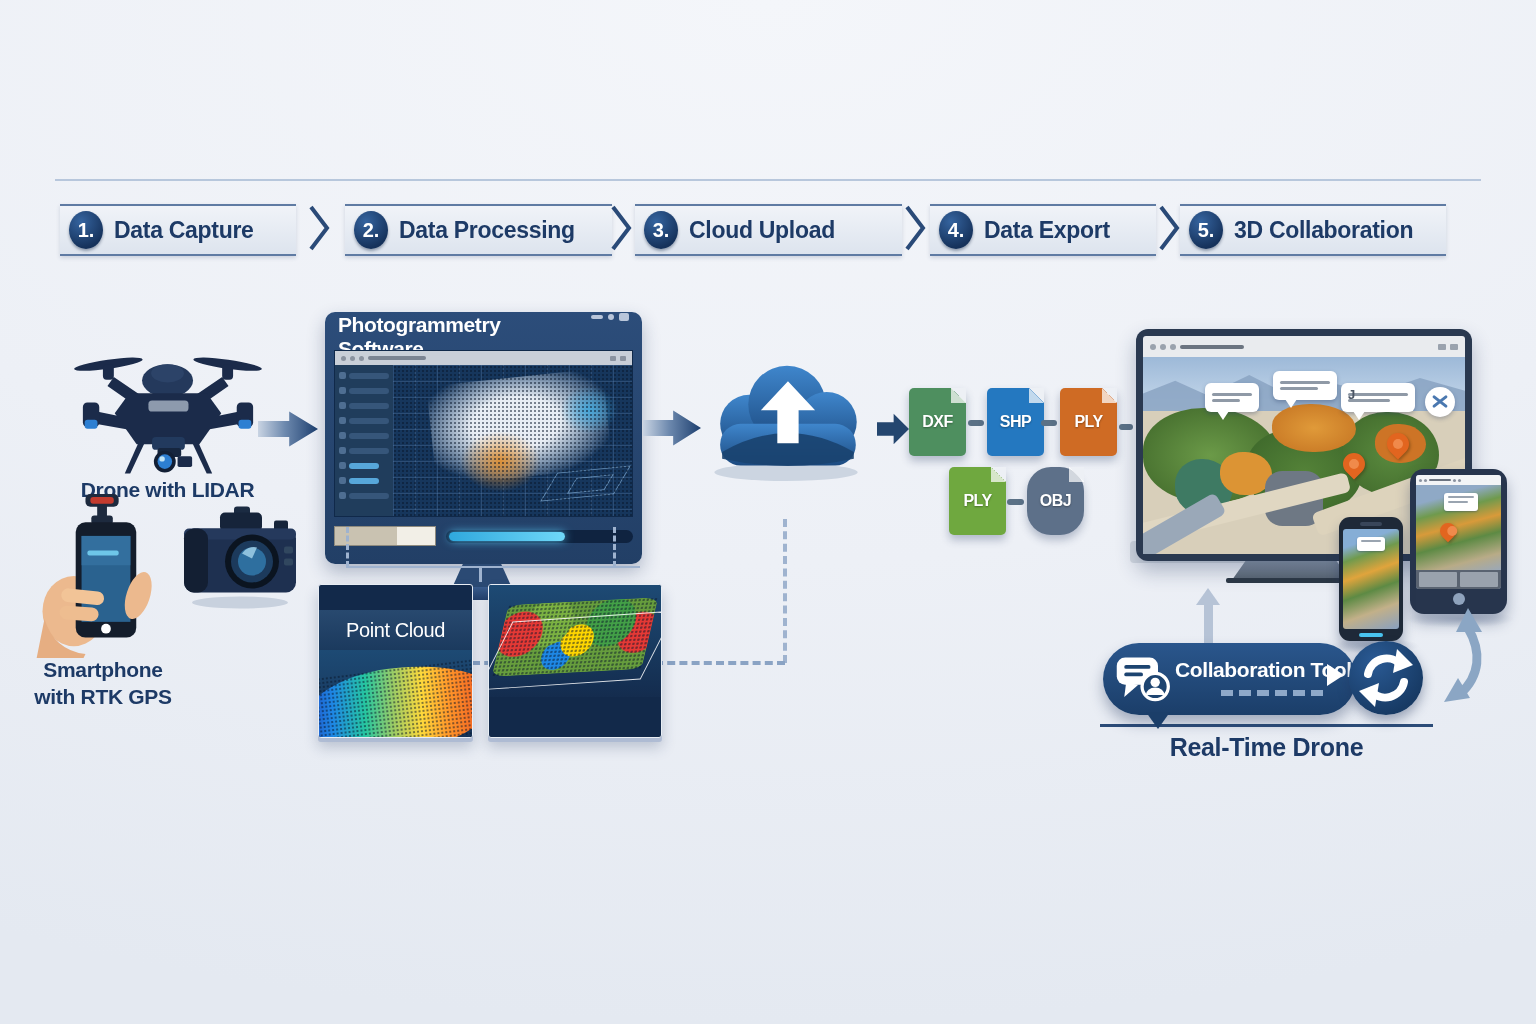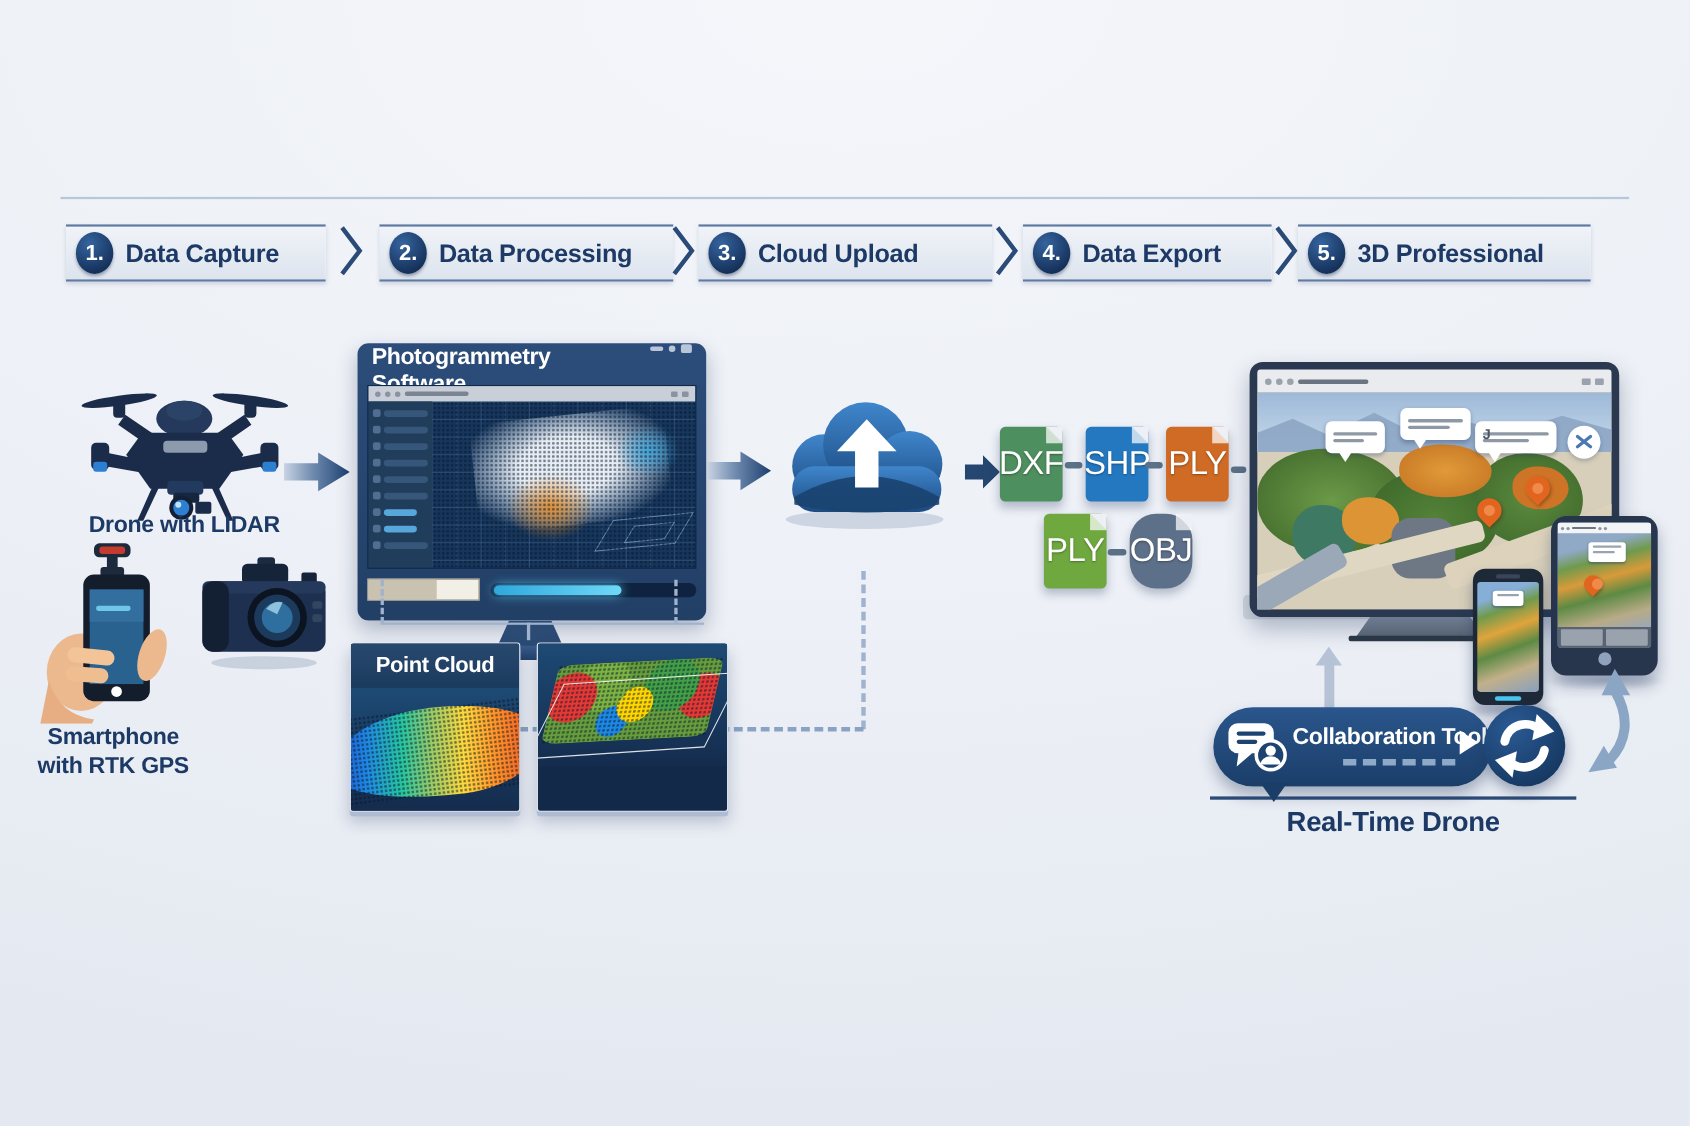--- a/index.html
+++ b/index.html
@@ -76,21 +76,21 @@
   .stand-base{left:408px;top:587px;width:150px;height:13px;border-radius:7px;background:linear-gradient(180deg,#3a5d8e,#23406b);}
 
   .dashv{border-left:3px dashed #9fb3cf;width:0;}
   .dashh{border-top:3px dashed #8aa3c4;height:0;}
   .solidh{background:#9fb3cf;height:2px;}
 
   
   .panel{top:584px;height:152px;border-radius:3px;overflow:hidden;z-index:3;background:#12294a;
     box-shadow:0 4px 0 rgba(170,185,210,.85), 0 9px 14px rgba(40,60,100,.25);border:1px solid #e8edf4;}
   .phead{height:40px;background:linear-gradient(180deg,#28496f,#1b3a5e);display:flex;align-items:center;justify-content:center;
-    color:#fff;font-size:20px;font-weight:bold;letter-spacing:-0.4px;}
+    color:#fff;font-size:20px;font-weight:normal;letter-spacing:-0.4px;margin-top:25px;}
   .pbody{position:relative;height:112px;background:linear-gradient(180deg,#1d4a74,#142c4e);overflow:hidden;}
   .rainbow{position:absolute;left:-12%;top:16%;width:126%;height:72%;transform:rotate(-7deg);
     border-radius:48% 52% 40% 60%/60% 45% 55% 40%;
     background:linear-gradient(97deg,#2038b8,#1e88e5 18%,#26c6a0 34%,#9ccc65 48%,#ffd93b 62%,#ff9429 76%,#ef5b22 92%);}
   .cmp-patch{position:absolute;left:7%;top:14%;width:86%;height:64%;transform:skewX(-16deg) rotate(-3deg);border-radius:10%;
     background:radial-gradient(circle at 12% 42%, #e53935 0 16%, transparent 17%),
       radial-gradient(circle at 30% 28%, #7cb342 0 20%, transparent 21%),
       radial-gradient(circle at 52% 55%, #ffd600 0 18%, transparent 19%),
       radial-gradient(circle at 72% 32%, #43a047 0 20%, transparent 21%),
       radial-gradient(circle at 92% 48%, #e53935 0 14%, transparent 15%),
@@ -100,21 +100,21 @@
     border:1.5px solid rgba(255,255,255,.85);}
 
   
   .badge{left:691px;top:482px;width:187px;height:35px;border-radius:8px;
     background:linear-gradient(180deg,#2f6296,#173e6b);border:1px solid #9fc0dd;
     display:flex;align-items:center;justify-content:center;color:#fff;font-size:22px;font-weight:bold;
     box-shadow:0 4px 8px rgba(30,50,90,.3);z-index:4;}
 
   
   .chip{width:57px;height:68px;border-radius:5px;box-shadow:0 5px 9px rgba(40,60,100,.3);
-    display:flex;align-items:center;justify-content:center;color:#fff;font-weight:normal;font-size:30px;
+    display:flex;align-items:center;justify-content:center;color:#fff;font-weight:bold;font-size:16px;
     text-shadow:0 1px 2px rgba(0,0,0,.35);letter-spacing:-0.5px;}
   .chip::before{content:"";position:absolute;top:0;right:0;border-top:15px solid #edf0f5;border-left:15px solid transparent;}
   .chip::after{content:"";position:absolute;top:0;right:0;width:15px;height:15px;
     background:linear-gradient(225deg,transparent 50%,rgba(255,255,255,.72) 50%);}
   .cdash{height:6px;border-radius:3px;background:#5b7186;}
 
   
   .vmon{left:1136px;top:329px;width:336px;height:232px;background:#2a3950;border-radius:12px;padding:7px;box-sizing:border-box;
     box-shadow:0 10px 20px rgba(30,50,90,.3);z-index:2;}
   .vbar{height:21px;background:#e9ebee;border-radius:3px 3px 0 0;display:flex;align-items:center;gap:4px;padding:0 7px;}
@@ -211,21 +211,21 @@
     </svg>
   <div class="abs step" style="left:930px;width:226px;">
     <span class="stepnum">4.</span>
     <span class="steplab txt-navy">Data Export</span>
   </div>
   <svg class="abs chev" style="left:1156px;" viewBox="0 0 26 48">
       <polyline points="5,3 21,24 5,45" fill="none" stroke="#2a4a78" stroke-width="4"></polyline>
     </svg>
   <div class="abs step" style="left:1180px;width:266px;">
     <span class="stepnum">5.</span>
-    <span class="steplab txt-navy">3D Professional</span>
+    <span class="steplab txt-navy">3D Collaboration</span>
   </div>
 
   <svg class="abs" style="left:52px;top:346px;" width="232" height="132" viewBox="0 0 235 145">
     <g fill="#1b2b4a">
       <ellipse cx="52" cy="20" rx="38" ry="5" transform="rotate(-8 52 20)"></ellipse>
       <ellipse cx="183" cy="20" rx="38" ry="5" transform="rotate(8 183 20)"></ellipse>
       <rect x="46" y="20" width="12" height="17" rx="4"></rect>
       <rect x="177" y="20" width="12" height="17" rx="4"></rect>
       <path d="M58 34 L102 64 L133 64 L177 34 L184 44 L138 76 L97 76 L51 44 Z"></path>
       <path d="M30 70 L98 84 L98 96 L30 84 Z"></path>
@@ -241,21 +241,21 @@
       <rect x="100" y="100" width="36" height="14" rx="4" fill="#223a5e"></rect>
       <path d="M86 104 L70 140 L76 140 L92 106 Z"></path>
       <path d="M150 104 L166 140 L160 140 L144 106 Z"></path>
       <rect x="106" y="112" width="26" height="10" rx="3" fill="#16263f"></rect>
       <circle cx="114" cy="127" r="12" fill="#121f35"></circle>
       <circle cx="114" cy="127" r="8" fill="#2d7fd2"></circle>
       <circle cx="111" cy="124" r="3" fill="#bfe2f5"></circle>
       <rect x="128" y="121" width="16" height="12" rx="2"></rect>
     </g>
   </svg>
-  <div class="abs devlabel txt-navy" style="left:50px;top:464px;width:235px;">Drone with LIDAR</div>
+  <div class="abs devlabel txt-navy" style="left:50px;top:476px;width:235px;">Drone with LIDAR</div>
 
   <div class="abs farrow" style="left:258px;top:407px;width:60px;height:44px;"></div>
 
   <svg class="abs" style="left:35px;top:492px;" width="140" height="166" viewBox="0 0 140 170">
     <ellipse cx="38" cy="122" rx="32" ry="36" fill="#ecb98e"></ellipse>
     <path d="M8 130 q10 32 42 36 l-2 4 l-48 0 z" fill="#e6ae82"></path>
     <rect x="50" y="2" width="34" height="13" rx="5" fill="#1d2a3e"></rect>
     <rect x="55" y="5" width="24" height="7" rx="3" fill="#c23b2e"></rect>
     <rect x="62" y="14" width="10" height="14" fill="#1d2a3e"></rect>
     <rect x="56" y="24" width="22" height="9" rx="3" fill="#1d2a3e"></rect>

